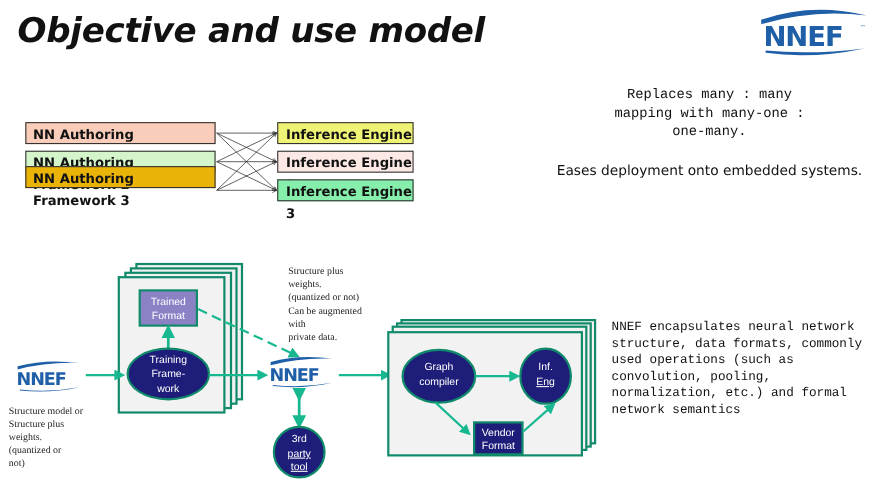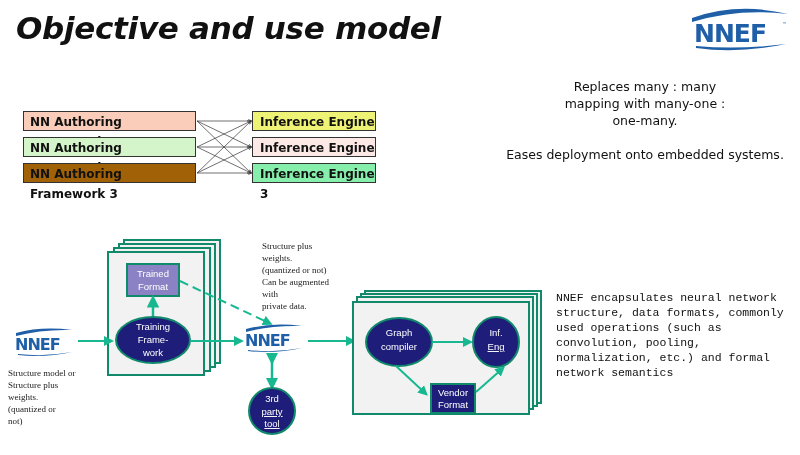--- a/index.html
+++ b/index.html
@@ -23,21 +23,21 @@
 
 <svg class="logo-main" viewBox="0 0 106 48">
   <path d="M4 14 Q50 -2 100 10 Q50 4 4 18 Z" fill="#1f5fa8"></path>
   <text x="6" y="38" font-family="DejaVu Sans, sans-serif" font-weight="bold" font-size="25" fill="#1f5fa8" letter-spacing="-1">NNEF</text>
   <text x="94" y="22" font-family="DejaVu Sans, sans-serif" font-size="5" fill="#1f5fa8">™</text>
   <path d="M8 44 Q50 50 98 40 Q50 46 8 42 Z" fill="#1f5fa8"></path>
 </svg>
 
 <div class="fw-box" style="top: 111px; background: rgb(249, 205, 185);">NN Authoring Framework 1</div>
 <div class="fw-box" style="top: 137px; background: rgb(211, 245, 201);">NN Authoring Framework 2</div>
-<div class="fw-box" style="top: 163px; background: #a16207;">NN Authoring Framework 3</div>
+<div class="fw-box" style="top: 151px; background: #eab308;">NN Authoring Framework 3</div>
 <div class="ie-box" style="top: 111px; background: rgb(238, 242, 117);">Inference Engine 1</div>
 <div class="ie-box" style="top: 137px; background: rgb(252, 233, 230);">Inference Engine 2</div>
 <div class="ie-box" style="top: 163px; background: #86efac;">Inference Engine 3</div>
 
 <svg class="diagram" width="800" height="455">
   <defs>
     <marker id="arrBlack" markerWidth="6" markerHeight="6" refX="5" refY="3" orient="auto">
       <path d="M0,0 L6,3 L0,6" fill="none" stroke="#333" stroke-width="0.8"></path>
     </marker>
     <marker id="arrTeal" markerWidth="5" markerHeight="5" refX="3" refY="2.5" orient="auto">
@@ -122,21 +122,21 @@
     <rect x="431" y="384" width="44" height="29" fill="#1e1e7a" stroke="#108a6a" stroke-width="2"></rect>
     <text class="node-label" x="453" y="396">Vendor</text>
     <text class="node-label" x="453" y="408">Format</text>
   </g>
   <line x1="432" y1="342" x2="469" y2="342" stroke="#17b890" stroke-width="2" marker-end="url(#arrTeal)"></line>
   <line x1="396" y1="366" x2="425" y2="393" stroke="#17b890" stroke-width="2" marker-end="url(#arrTeal)"></line>
   <line x1="476" y1="392" x2="502" y2="369" stroke="#17b890" stroke-width="2" marker-end="url(#arrTeal)"></line>
 </svg>
 
 <div class="bullets">
-  <p style="width:190px;margin-left:55px;">Replaces many : many mapping with many-one : one-many.</p>
+  <p style="width:190px;margin-left:55px;font-family:Liberation Mono, monospace;">Replaces many : many mapping with many-one : one-many.</p>
   <p>Eases deployment onto embedded systems.</p>
 </div>
 
 <div class="desc">NNEF encapsulates neural network structure, data formats, commonly used operations (such as convolution, pooling, normalization, etc.) and formal network semantics</div>
 
 <div class="small-note" style="left:8px; top:367px;">
   <div>Structure model or</div>
   <div>Structure plus</div>
   <div>weights.</div>
   <div>(quantized or</div>

